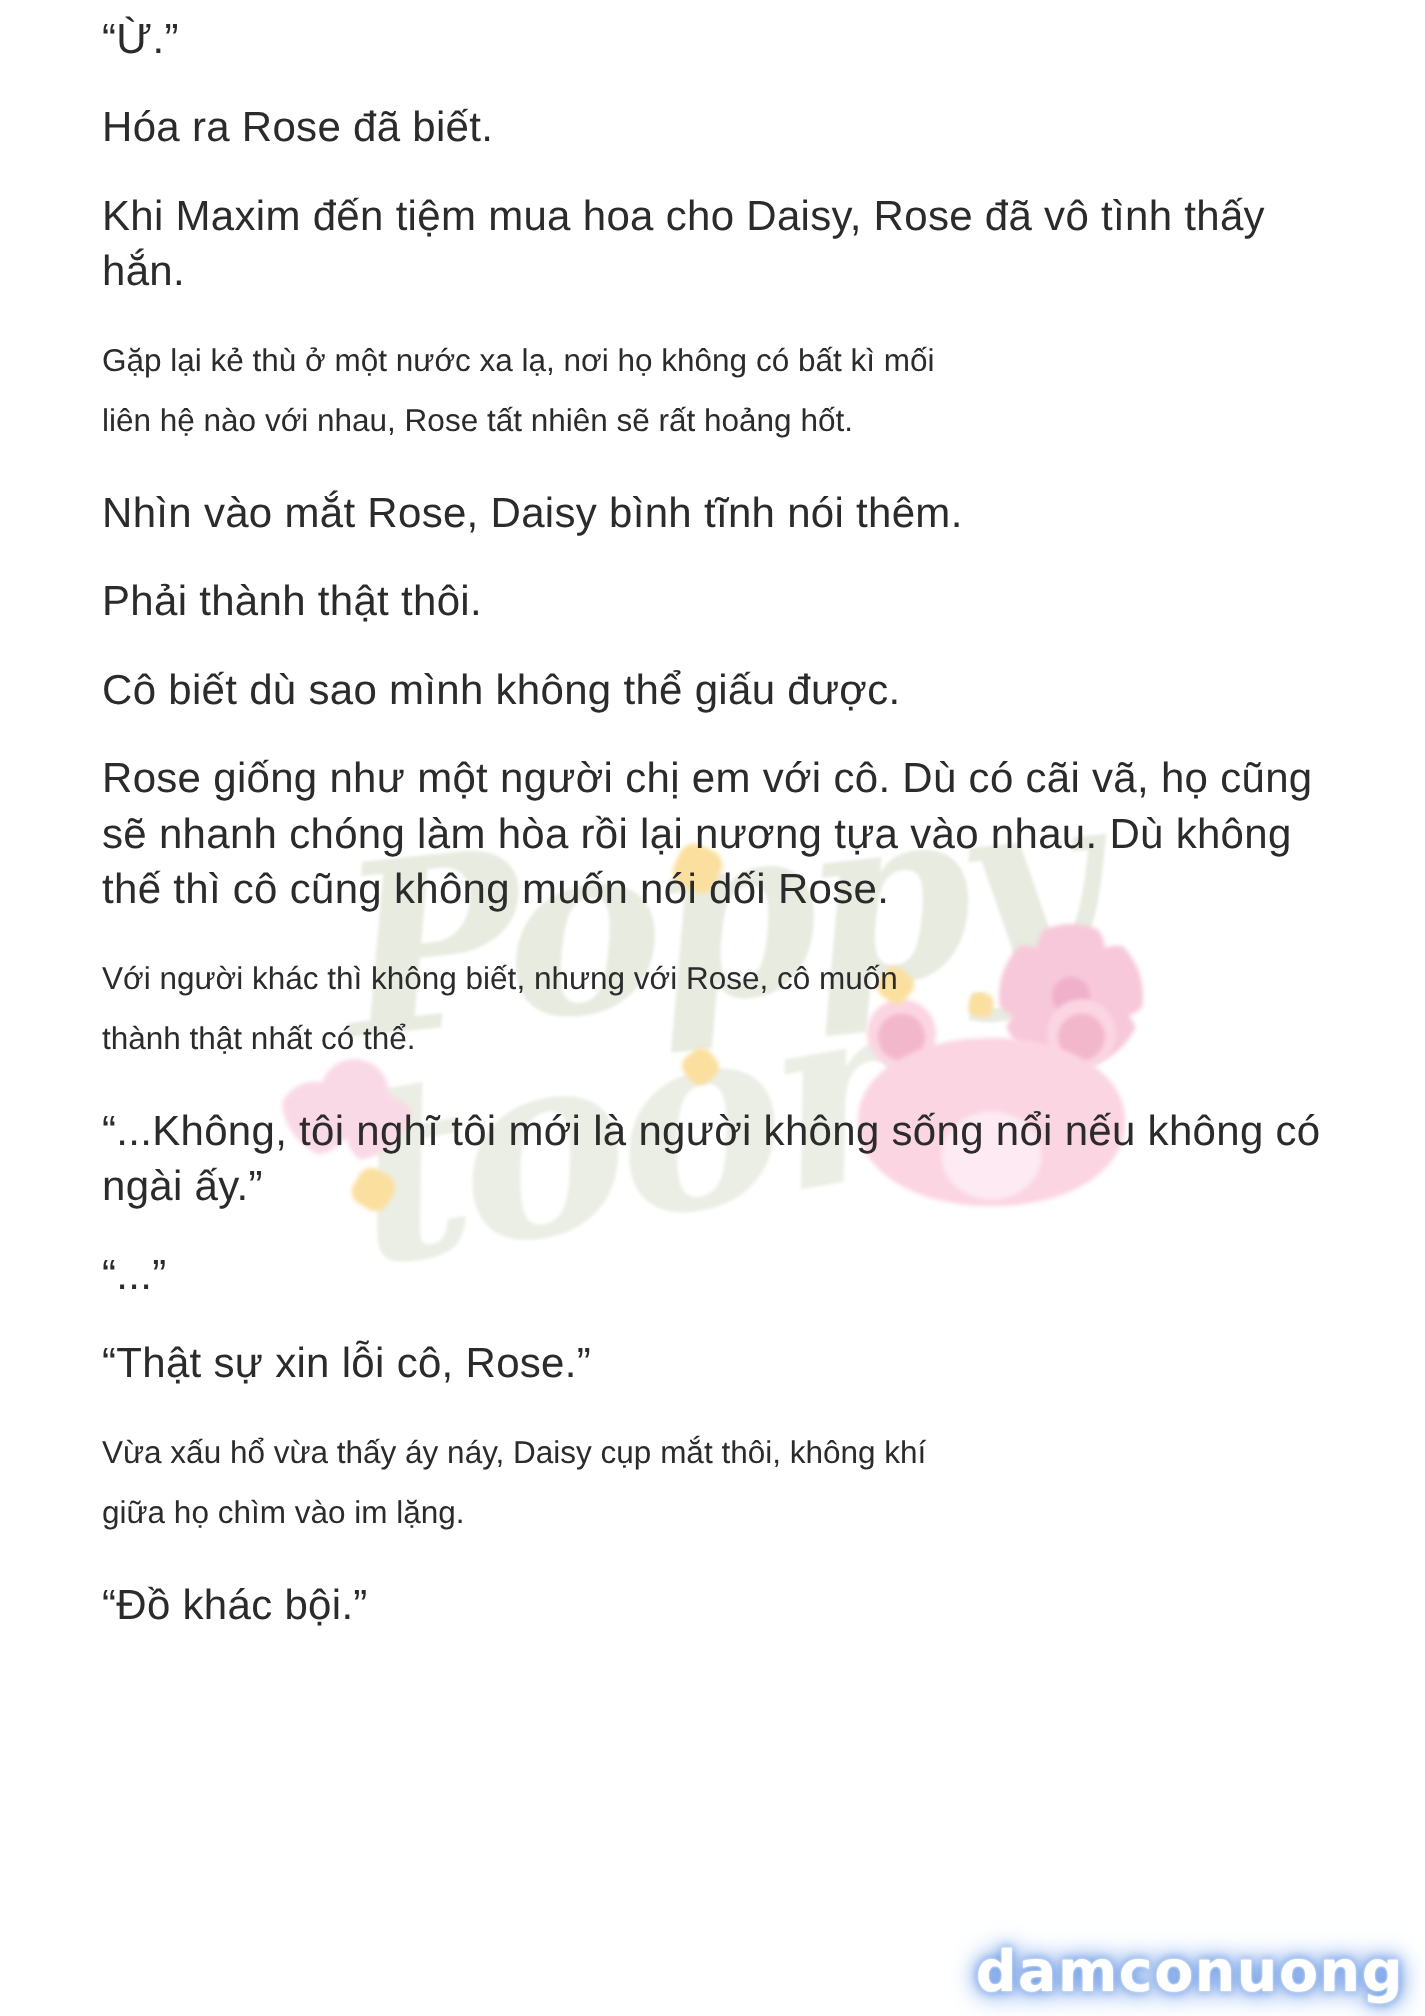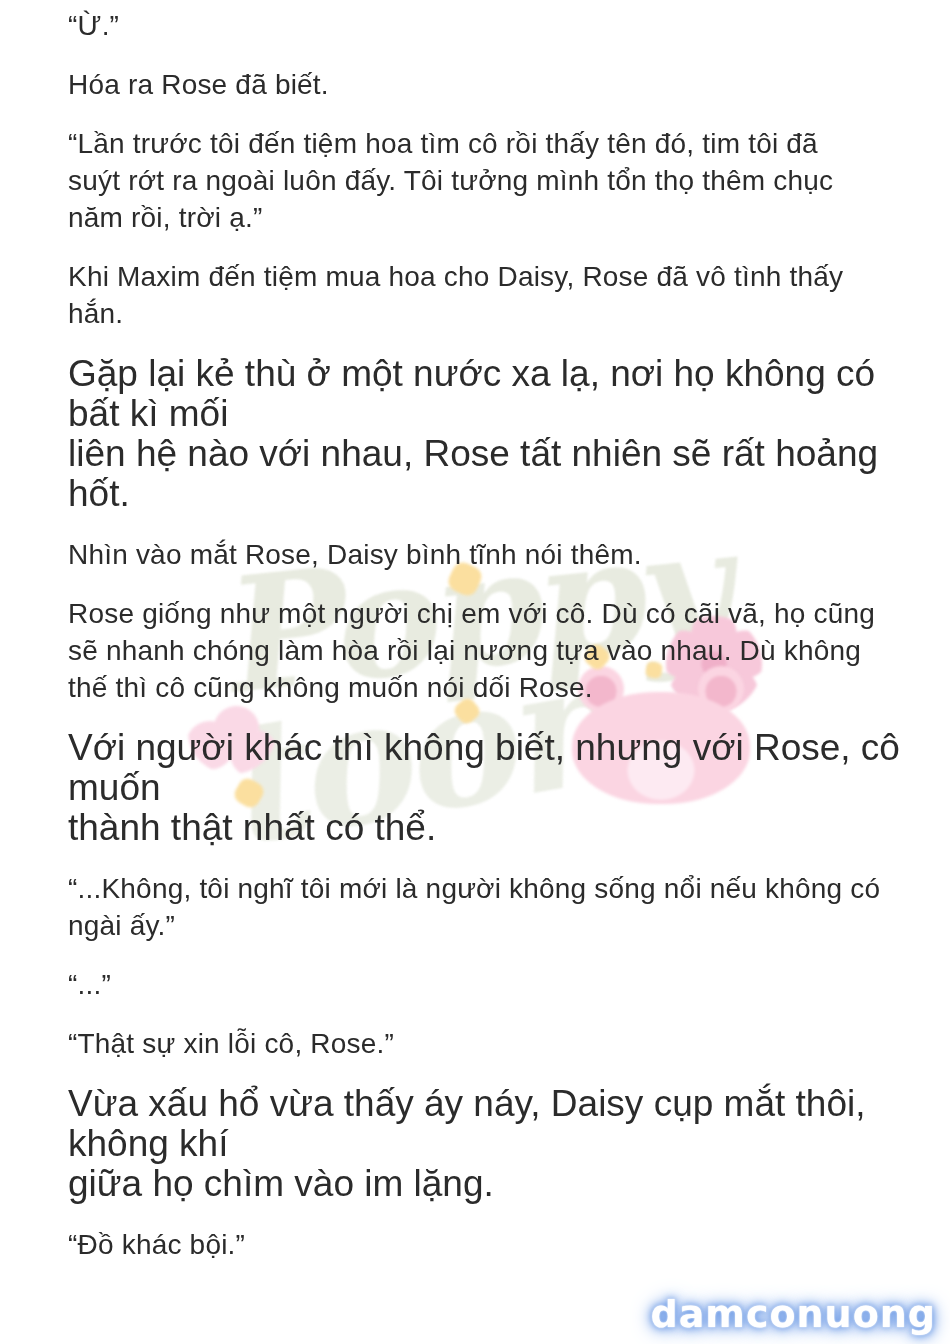--- a/index.html
+++ b/index.html
@@ -86,21 +86,21 @@
     box-sizing:border-box;
     padding:7px 48px 0 68px;
   }
   .para{
     margin:0 0 22px 0;
     font-size:28px;line-height:37px;
     letter-spacing:0.2px;
     color:var(--text_color);
     white-space:pre-line;
   }
-  .para.lg{font-size:37px;line-height:40px;letter-spacing:0;}
+  .para.lg{font-size:21px;line-height:40px;letter-spacing:0;}
 
   
   .site-wm{
     position:absolute;right:14px;bottom:8px;
     font-family:"DejaVu Sans","Liberation Sans",sans-serif;
     font-size:38px;font-weight:bold;letter-spacing:1px;
     color:var(--site_text);
     text-shadow:
       0 0 2px #ffffff,
       0 0 6px var(--site_glow),
@@ -127,28 +127,27 @@
     <div class="decor dot d1"></div>
     <div class="decor dot d2"></div>
     <div class="decor dot d3"></div>
     <div class="decor dot d4"></div>
     <div class="decor dot d5"></div>
   </div>
 
   <div class="content">
     <p class="para">“Ừ.”</p>
     <p class="para">Hóa ra Rose đã biết.</p>
-    <p class="para">“Lần trước tôi đến tiệm hoa tìm cô rồi thấy tên đó, tim tôi đã
-suýt rớt ra ngoài luôn đấy. Tôi tưởng mình tổn thọ thêm chục
-năm rồi, trời ạ.”</p>
     <p class="para">Khi Maxim đến tiệm mua hoa cho Daisy, Rose đã vô tình thấy
 hắn.</p>
     <p class="para lg">Gặp lại kẻ thù ở một nước xa lạ, nơi họ không có bất kì mối
 liên hệ nào với nhau, Rose tất nhiên sẽ rất hoảng hốt.</p>
     <p class="para">Nhìn vào mắt Rose, Daisy bình tĩnh nói thêm.</p>
+    <p class="para">Phải thành thật thôi.</p>
+    <p class="para">Cô biết dù sao mình không thể giấu được.</p>
     <p class="para">Rose giống như một người chị em với cô. Dù có cãi vã, họ cũng
 sẽ nhanh chóng làm hòa rồi lại nương tựa vào nhau. Dù không
 thế thì cô cũng không muốn nói dối Rose.</p>
     <p class="para lg">Với người khác thì không biết, nhưng với Rose, cô muốn
 thành thật nhất có thể.</p>
     <p class="para">“...Không, tôi nghĩ tôi mới là người không sống nổi nếu không có
 ngài ấy.”</p>
     <p class="para">“...”</p>
     <p class="para">“Thật sự xin lỗi cô, Rose.”</p>
     <p class="para lg">Vừa xấu hổ vừa thấy áy náy, Daisy cụp mắt thôi, không khí

